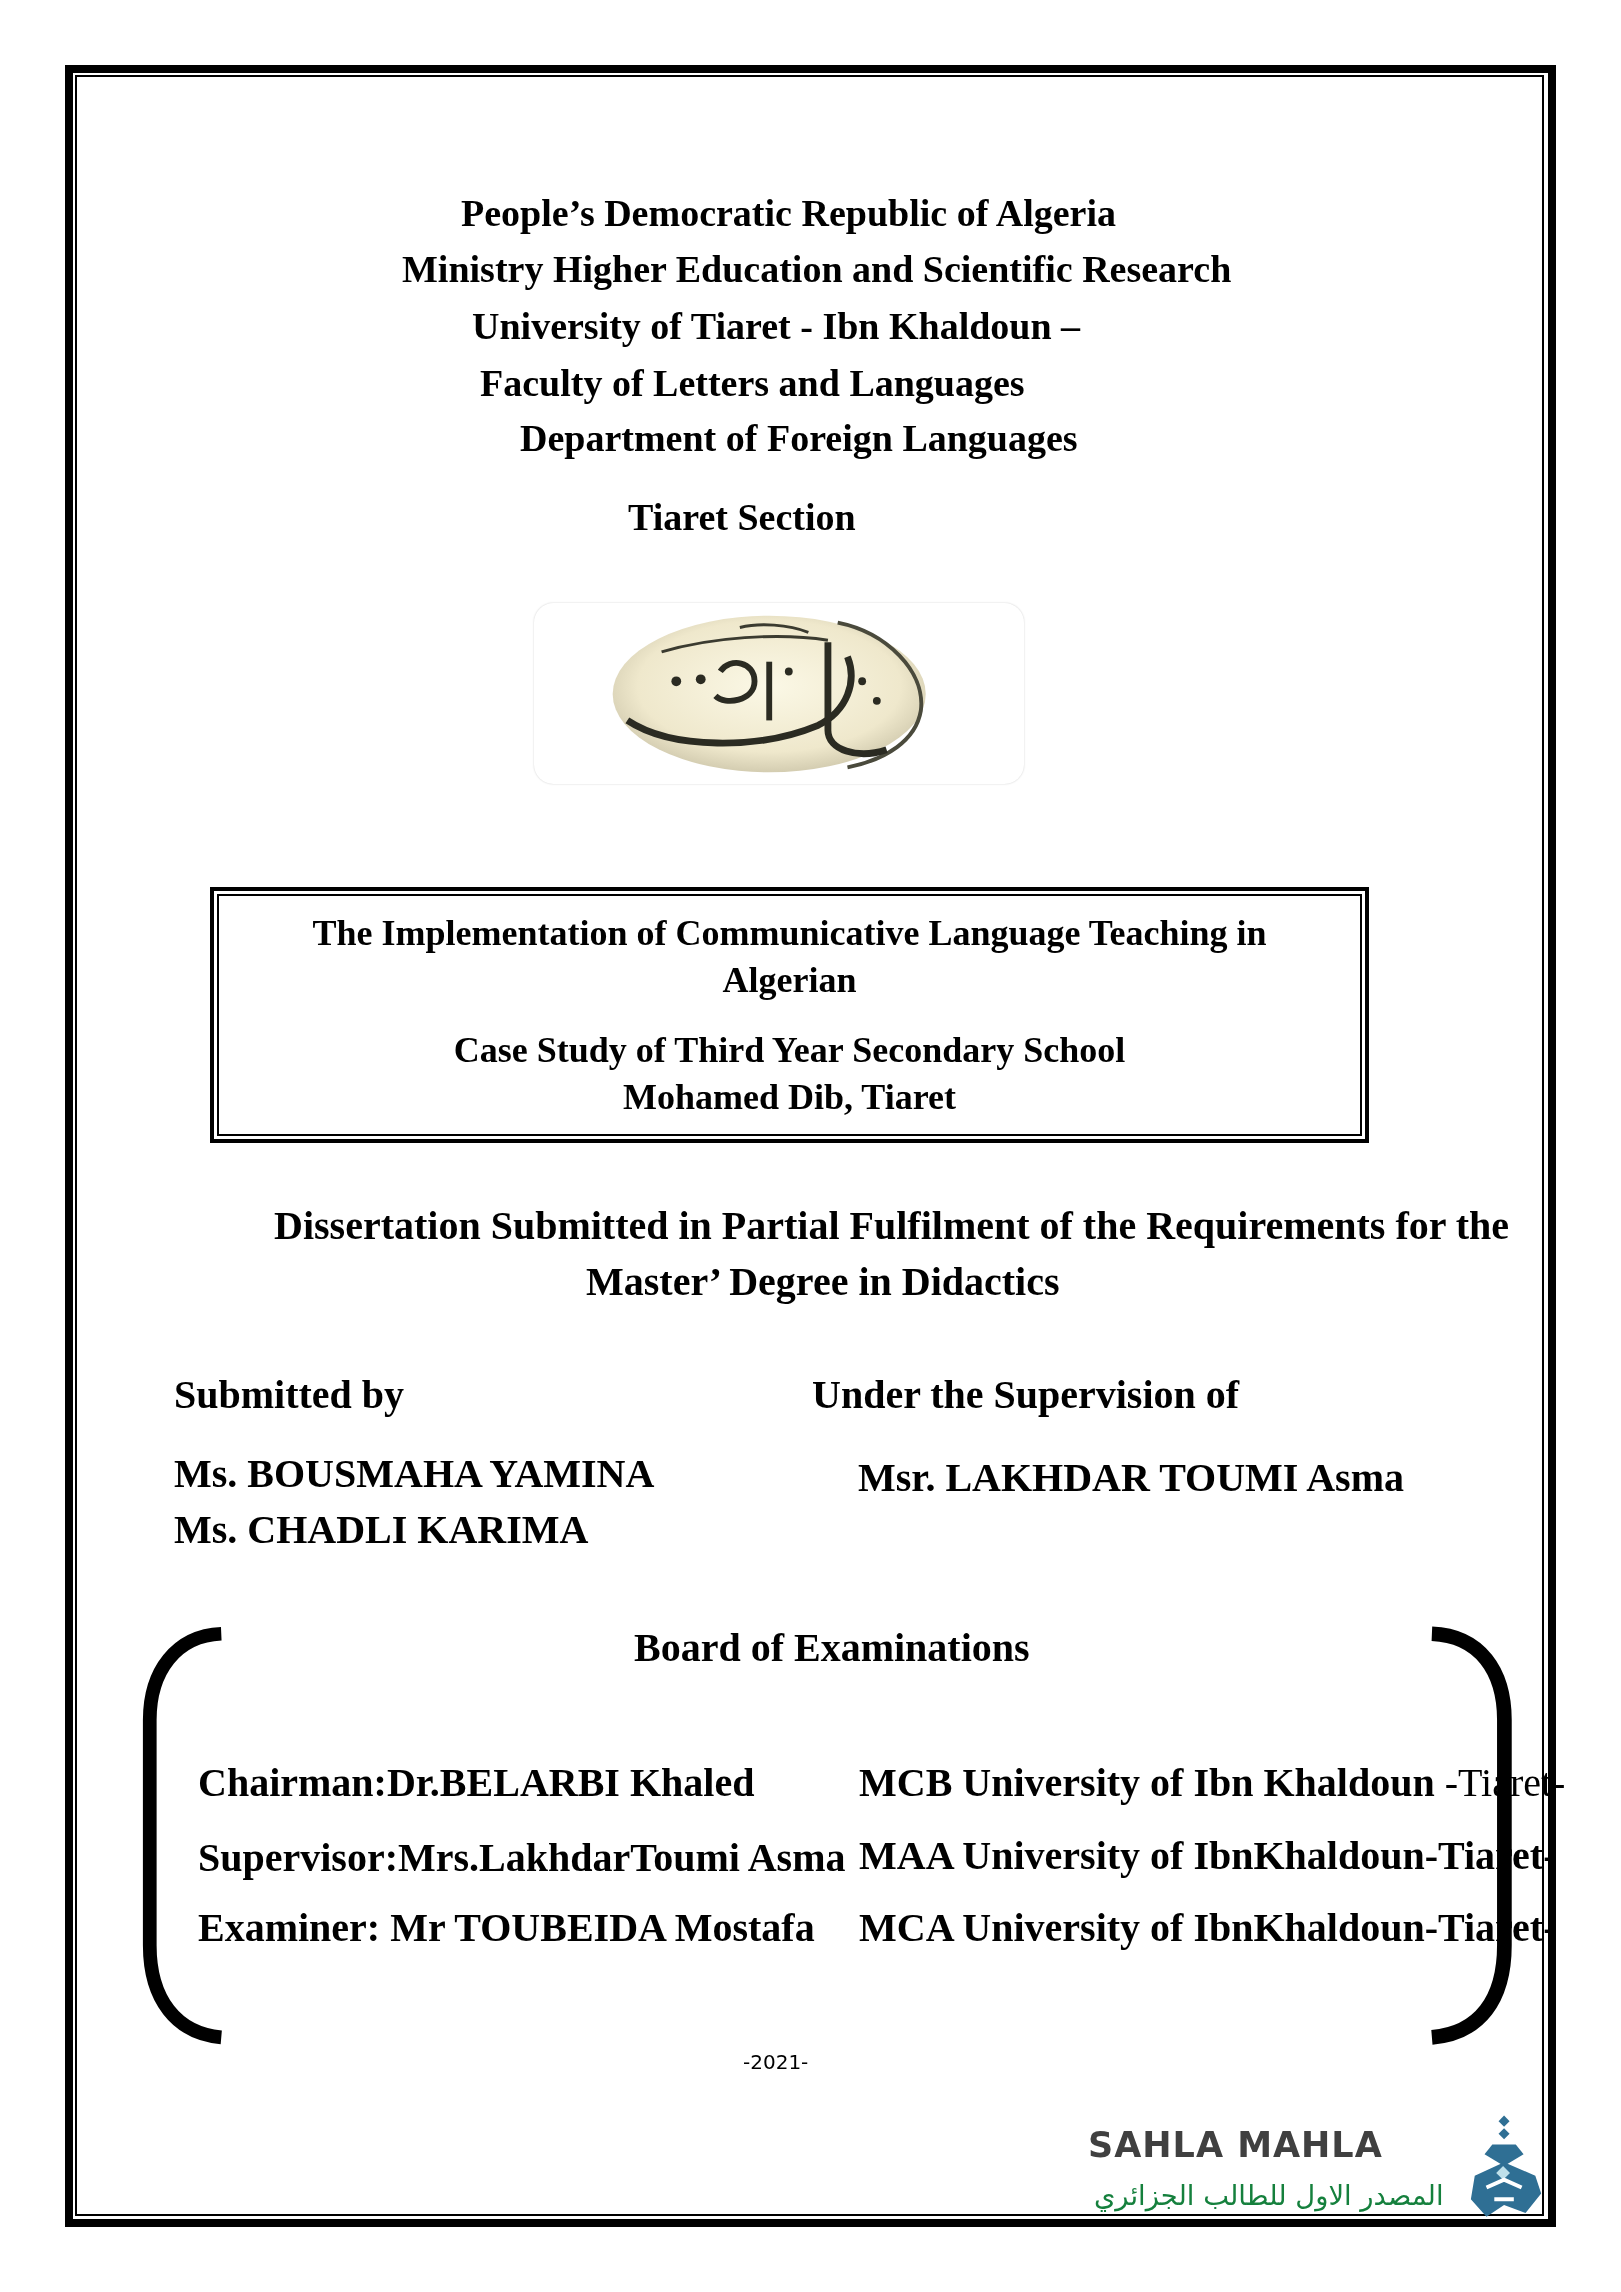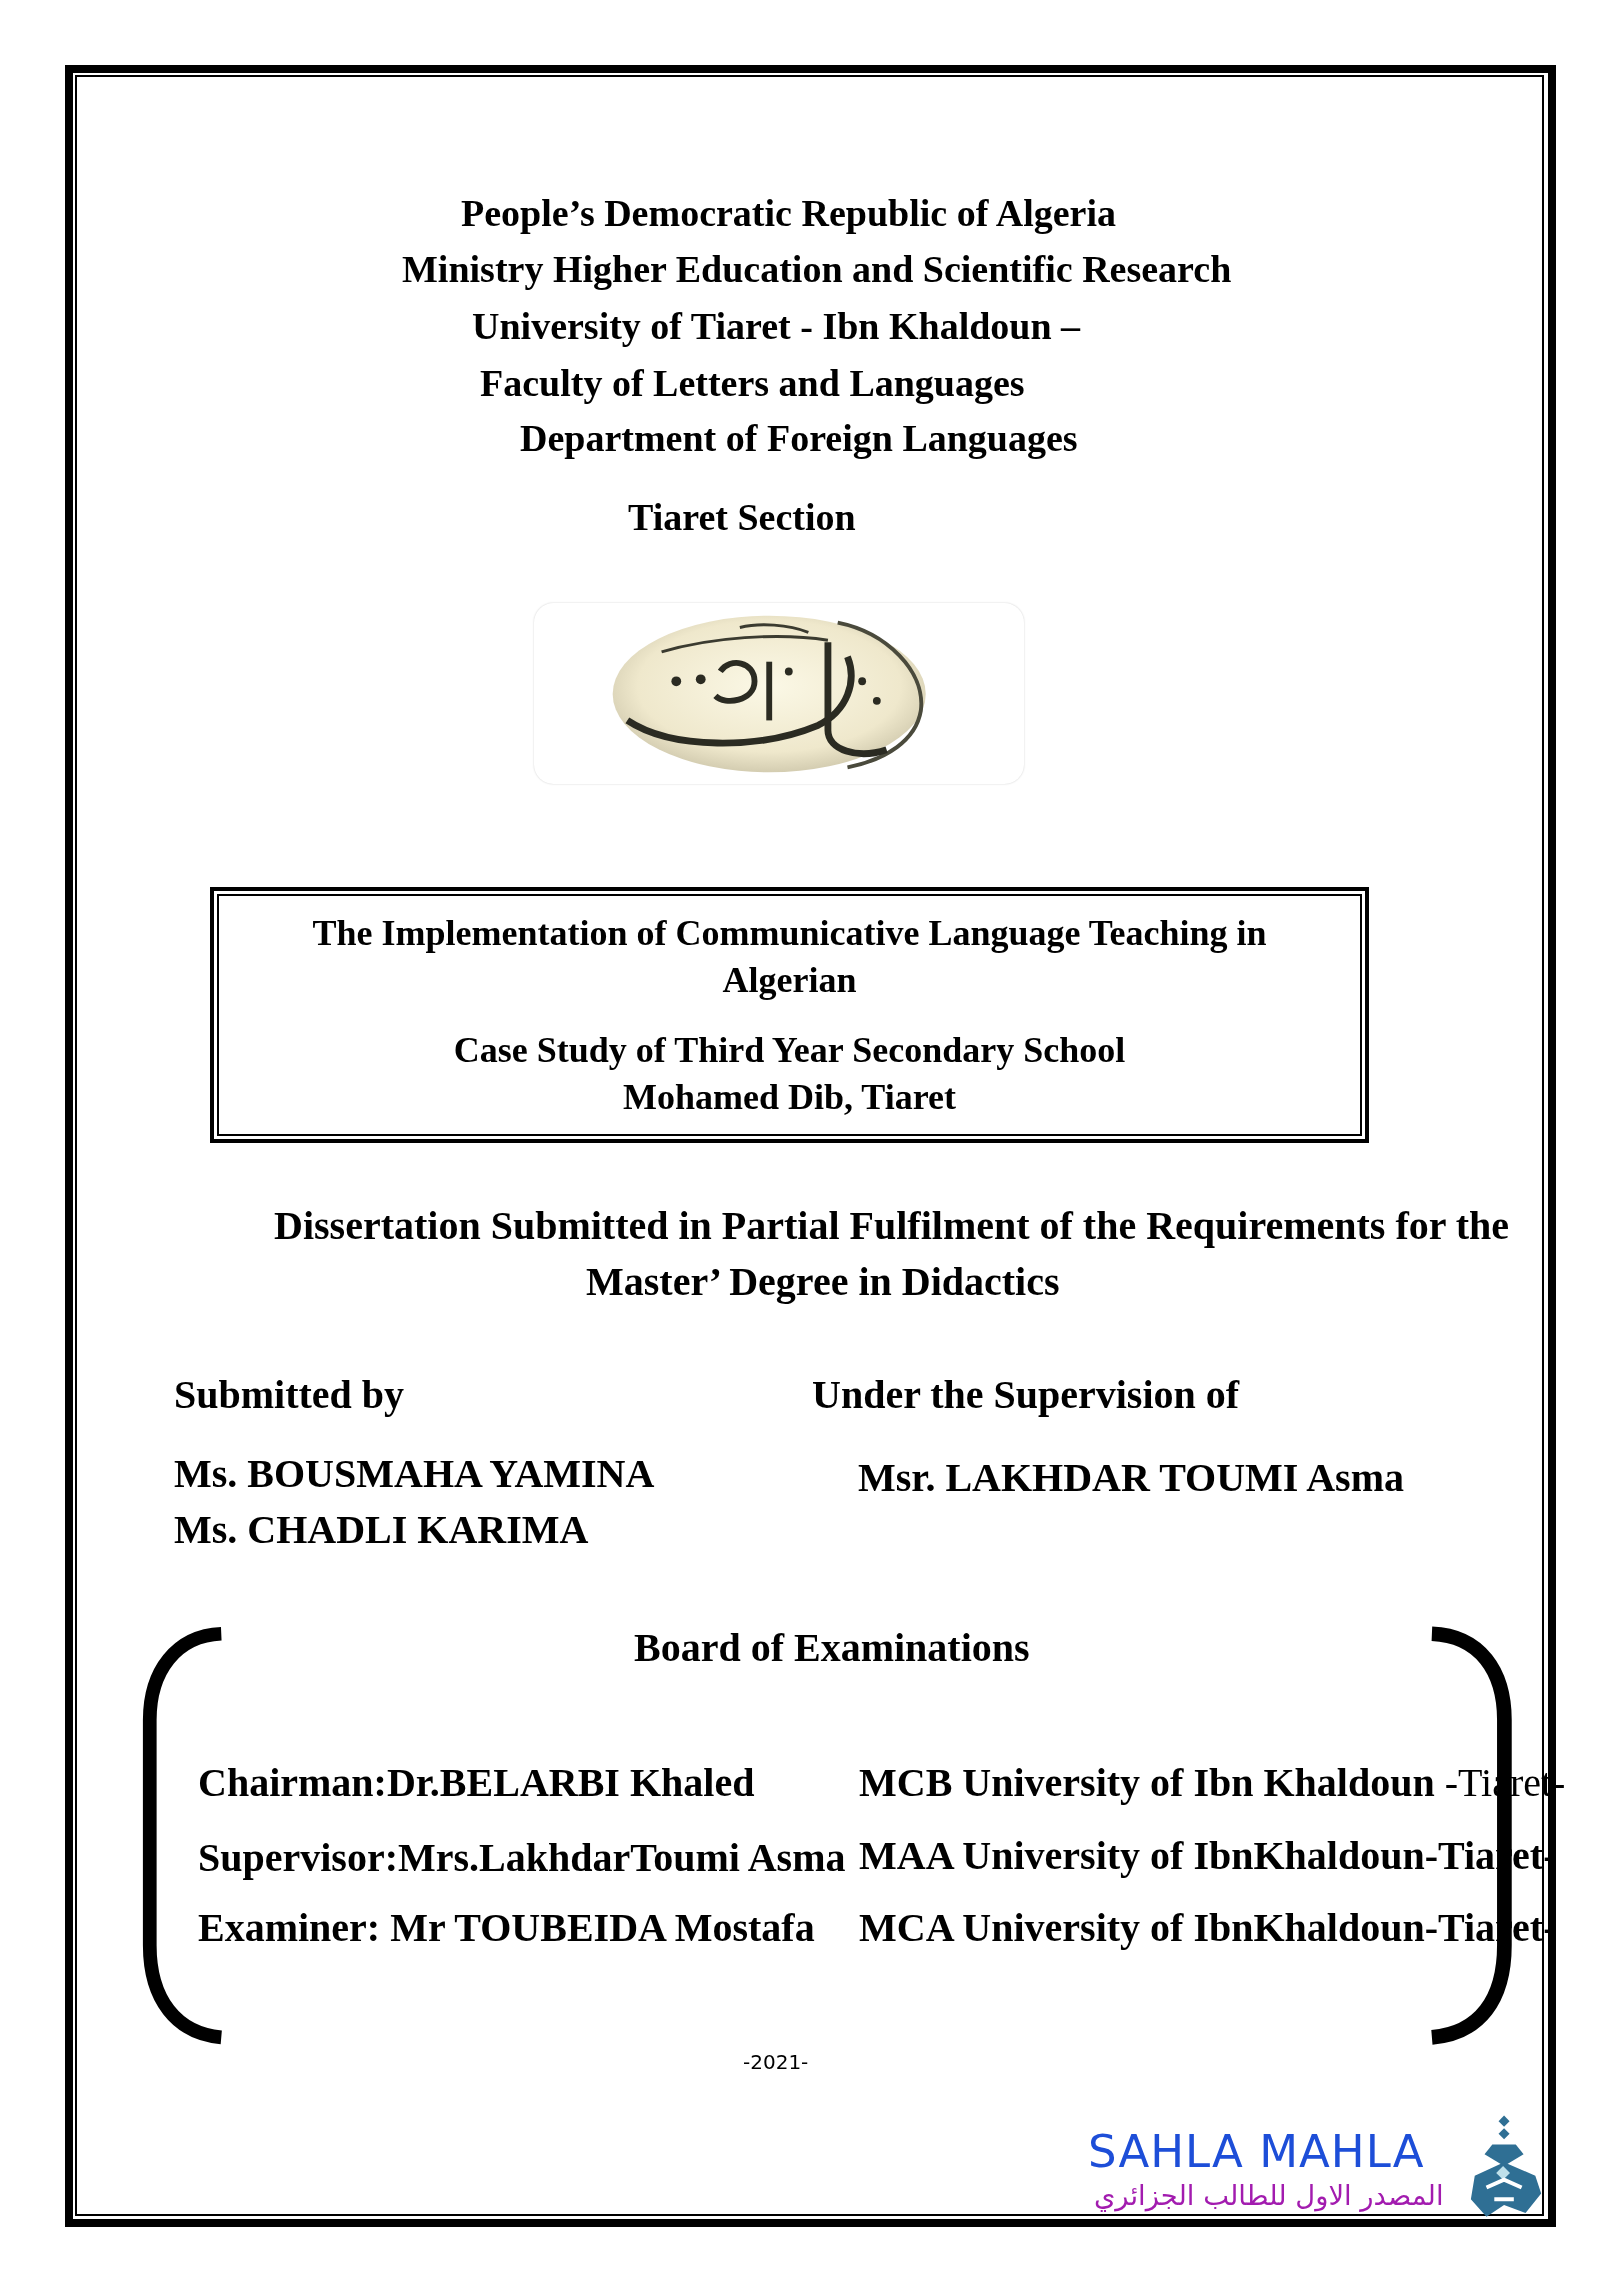--- a/index.html
+++ b/index.html
@@ -10,22 +10,22 @@
   .hdr { font-weight: bold; font-size: 38px; line-height: 35px; }
   .logo-wrap { position: absolute; left: 534px; top: 603px; width: 490px; height: 181px; border-radius: 19.6px; background: #fff; box-shadow: 0 0 2px #ccc; }
   .title-box { position: absolute; left: 210px; top: 887px; width: 1159px; height: 256px; box-sizing: border-box; border: 4.9px solid #000; }
   .title-box-inner { position: absolute; left: 217px; top: 894px; width: 1145px; height: 242px; box-sizing: border-box; border: 2px solid #000; }
   .title-line { position: absolute; left: 217px; width: 1145px; text-align: center; font-weight: bold; font-size: 36px; line-height: 43px; }
   .body-b { font-weight: bold; font-size: 40px; line-height: 35px; }
   .bracket { position: absolute; }
   .year { font-family: "DejaVu Sans", sans-serif; font-weight: normal; font-size: 20px; }
   .reg { font-weight: normal; }
   .sahla { position: absolute; left: 1088px; top: 2115px; width: 461px; height: 106px; }
-  .sahla-text { position: absolute; left: 0; top: 9.8px; font-family: "DejaVu Sans", sans-serif; font-size: 45px; letter-spacing: 1px; color: #1d4ed8; }
-  .sahla-ar { position: absolute; left: 5.9px; top: 65px; font-family: "DejaVu Sans", sans-serif; font-size: 27.4px; color: #a21caf; direction: rtl; }
+  .sahla-text { position: absolute; left: 0; top: 9.8px; font-family: "DejaVu Sans", sans-serif; font-size: 35px; letter-spacing: 1px; color: #404040; font-weight: bold; }
+  .sahla-ar { position: absolute; left: 5.9px; top: 65px; font-family: "DejaVu Sans", sans-serif; font-size: 27.4px; color: #15803d; direction: rtl; }
 </style>
 </head>
 <body>
 
 <div class="outer-frame"></div>
 <div class="inner-frame"></div>
 
 <div class="abs hdr" style="left:461px; top:196px;">People’s Democratic Republic of Algeria</div>
 <div class="abs hdr" style="left:402px; top:252px;">Ministry Higher Education and Scientific Research</div>
 <div class="abs hdr" style="left:472px; top:309px;">University of Tiaret - Ibn Khaldoun –</div>

